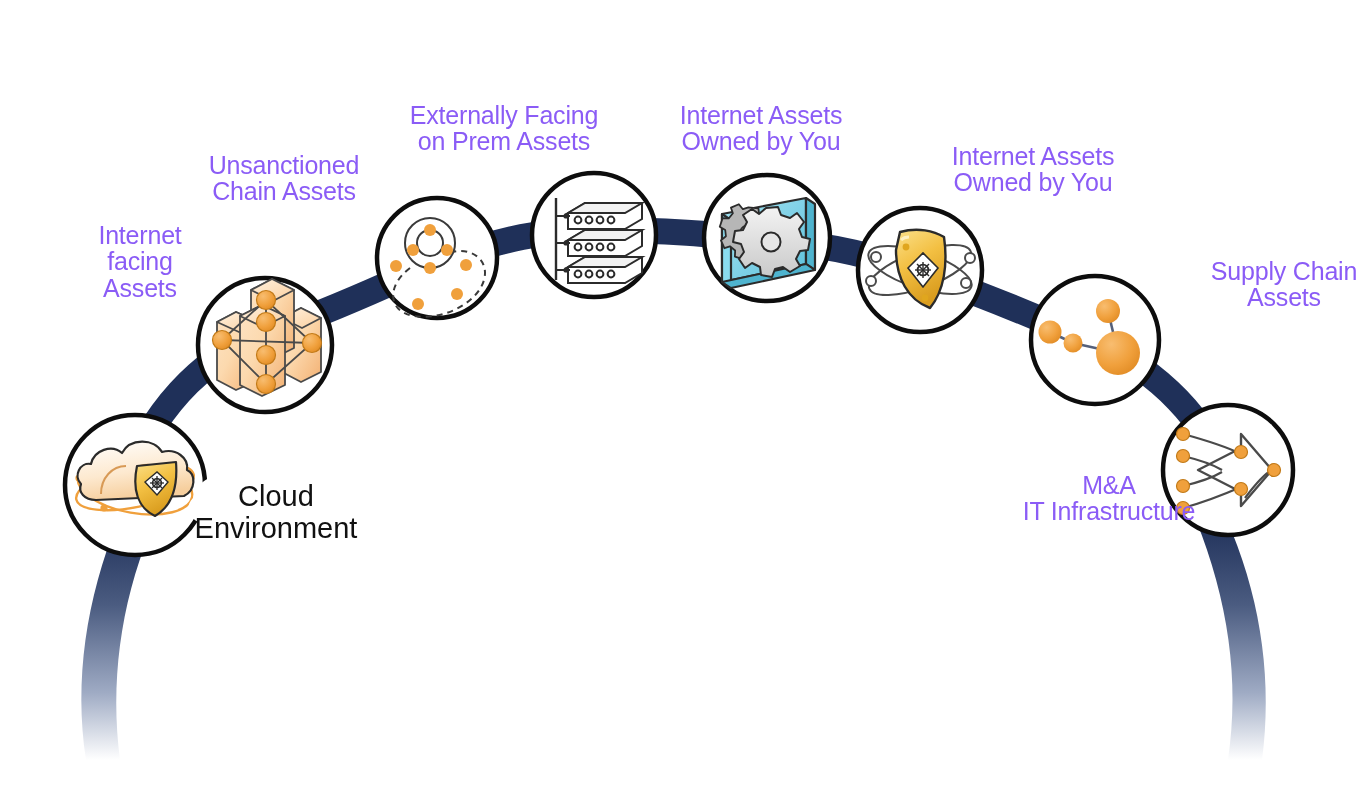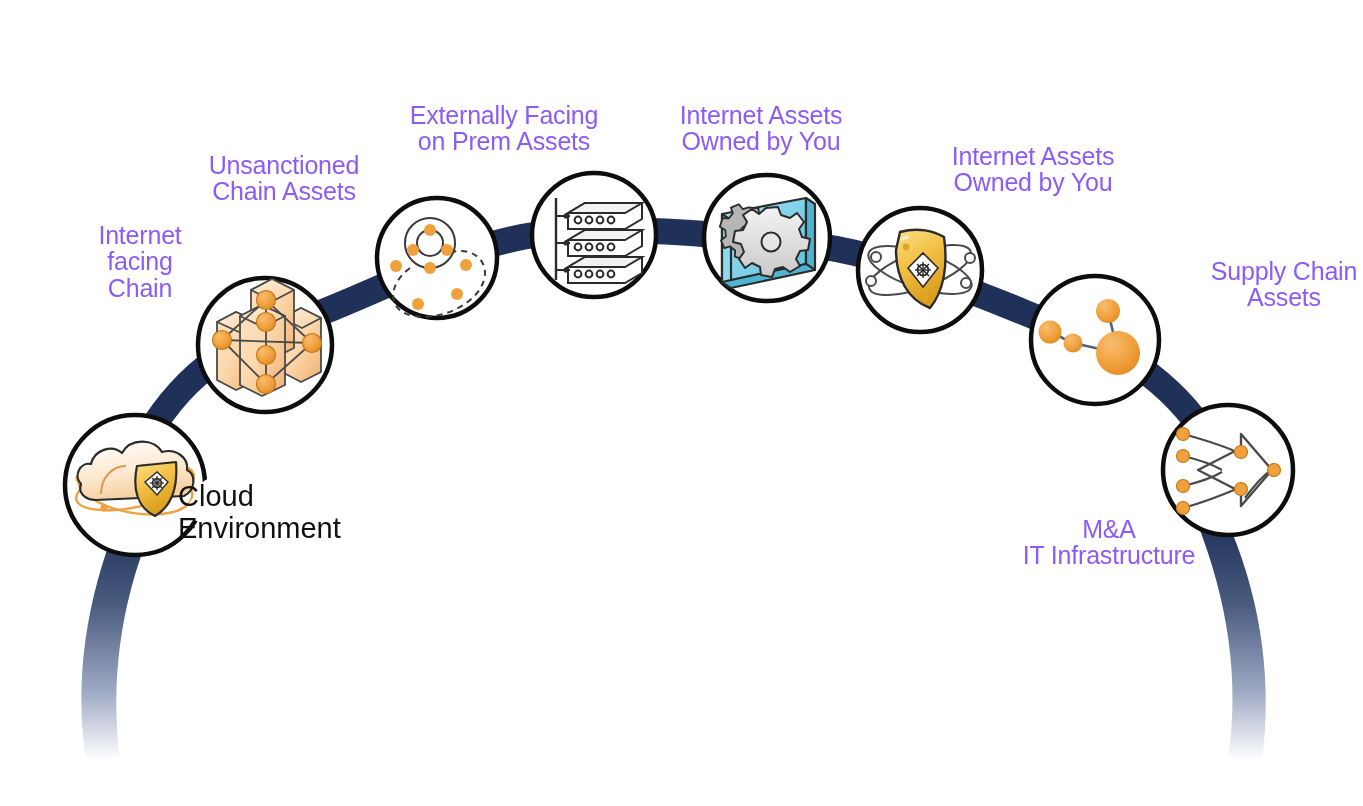--- a/index.html
+++ b/index.html
@@ -34,21 +34,21 @@
     font-family: "Liberation Sans", sans-serif;
     font-size: 25px;
     line-height: 1.05;
     font-weight: 400;
     letter-spacing: -0.2px;
     white-space: pre-line;
     pointer-events: none;
   }
   .cloud-label {
     position: absolute;
-    text-align: left;
+    text-align: center;
     color: #111111;
     font-family: "Liberation Sans", sans-serif;
     font-size: 29px;
     line-height: 1.12;
     white-space: pre-line;
     z-index: 40;
   }
   .node-hit {
     position: absolute;
     border-radius: 50%;
@@ -354,38 +354,38 @@
                C 296 576, 262 576, 250 560
                C 232 570, 208 560, 206 542 Z" fill="#ffffff" stroke="none"></path>
     </g>
   </svg>
 
   <div class="cloud-label" style="left:178px; top:480px; width:196px;">Cloud
 Environment</div>
 
   <div class="label" style="left:60px; top:222px; width:160px;">Internet
 facing
-Chain</div>
+Assets</div>
 
   <div class="label" style="left:178px; top:152px; width:212px;">Unsanctioned
 Chain Assets</div>
 
   <div class="label" style="left:388px; top:102px; width:232px;">Externally Facing
 on Prem Assets</div>
 
   <div class="label" style="left:655px; top:102px; width:212px;">Internet Assets
 Owned by You</div>
 
   <div class="label" style="left:925px; top:143px; width:216px;">Internet Assets
 Owned by You</div>
 
   <div class="label" style="left:1185px; top:258px; width:198px;">Supply Chain
 Assets</div>
 
-  <div class="label" style="left:995px; top:516px; width:228px;">M&amp;A
+  <div class="label" style="left:995px; top:472px; width:228px;">M&amp;A
 IT Infrastructure</div>
 
   <div class="node-hit" style="left:65px; top:415px; width:140px; height:140px;"></div>
   <div class="node-hit" style="left:198px; top:278px; width:134px; height:134px;"></div>
   <div class="node-hit" style="left:377px; top:198px; width:120px; height:120px;"></div>
   <div class="node-hit" style="left:532px; top:173px; width:124px; height:124px;"></div>
   <div class="node-hit" style="left:704px; top:175px; width:126px; height:126px;"></div>
   <div class="node-hit" style="left:858px; top:208px; width:124px; height:124px;"></div>
   <div class="node-hit" style="left:1031px; top:276px; width:128px; height:128px;"></div>
   <div class="node-hit" style="left:1163px; top:405px; width:130px; height:130px;"></div>

